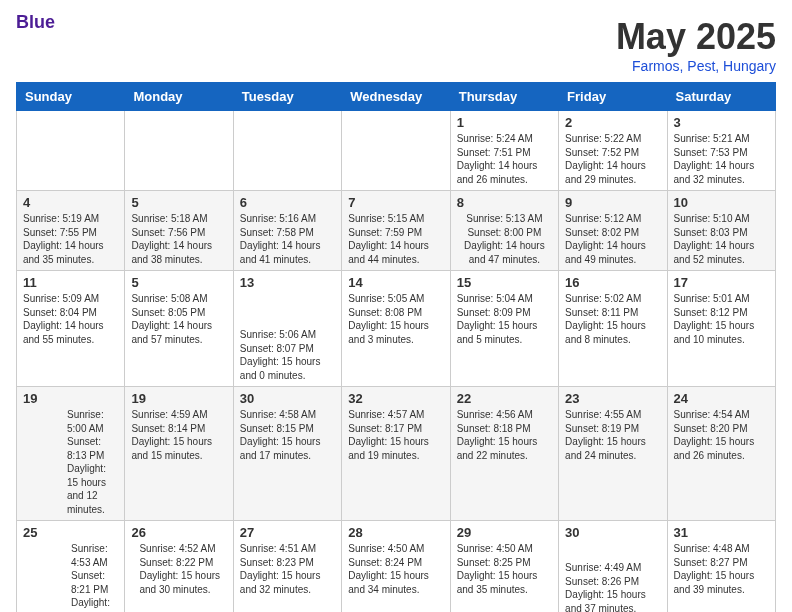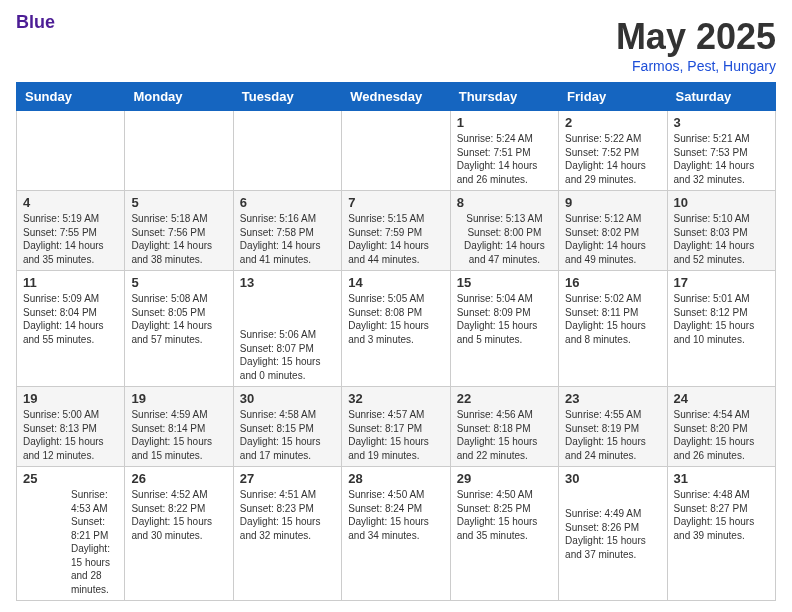--- a/index.html
+++ b/index.html
@@ -245,21 +245,21 @@
           <span class="day-number">17</span>
           <div class="day-info" style="white-space: pre-line;">Sunrise: 5:01 AM
 Sunset: 8:12 PM
 Daylight: 15 hours
 and 10 minutes.</div>
         </td>
       </tr>
       <tr>
         <td>
           <span class="day-number">19</span>
-          <div class="day-info" style="white-space: pre-line;">Sunrise: 5:00 AM
+          <div class="day-info" style="white-space: pre-line; margin-left: 44px;">Sunrise: 5:00 AM
 Sunset: 8:13 PM
 Daylight: 15 hours
 and 12 minutes.</div>
         </td>
         <td>
           <span class="day-number">19</span>
           <div class="day-info" style="white-space: pre-line;">Sunrise: 4:59 AM
 Sunset: 8:14 PM
 Daylight: 15 hours
 and 15 minutes.</div>
@@ -303,21 +303,21 @@
       <tr>
         <td>
           <span class="day-number">25</span>
           <div class="day-info" style="white-space: pre-line; margin-left: 48px;">Sunrise: 4:53 AM
 Sunset: 8:21 PM
 Daylight: 15 hours
 and 28 minutes.</div>
         </td>
         <td>
           <span class="day-number">26</span>
-          <div class="day-info" style="white-space: pre-line;">Sunrise: 4:52 AM
+          <div class="day-info" style="white-space: pre-line; margin-left: 8px;">Sunrise: 4:52 AM
 Sunset: 8:22 PM
 Daylight: 15 hours
 and 30 minutes.</div>
         </td>
         <td>
           <span class="day-number">27</span>
           <div class="day-info" style="white-space: pre-line;">Sunrise: 4:51 AM
 Sunset: 8:23 PM
 Daylight: 15 hours
 and 32 minutes.</div>

